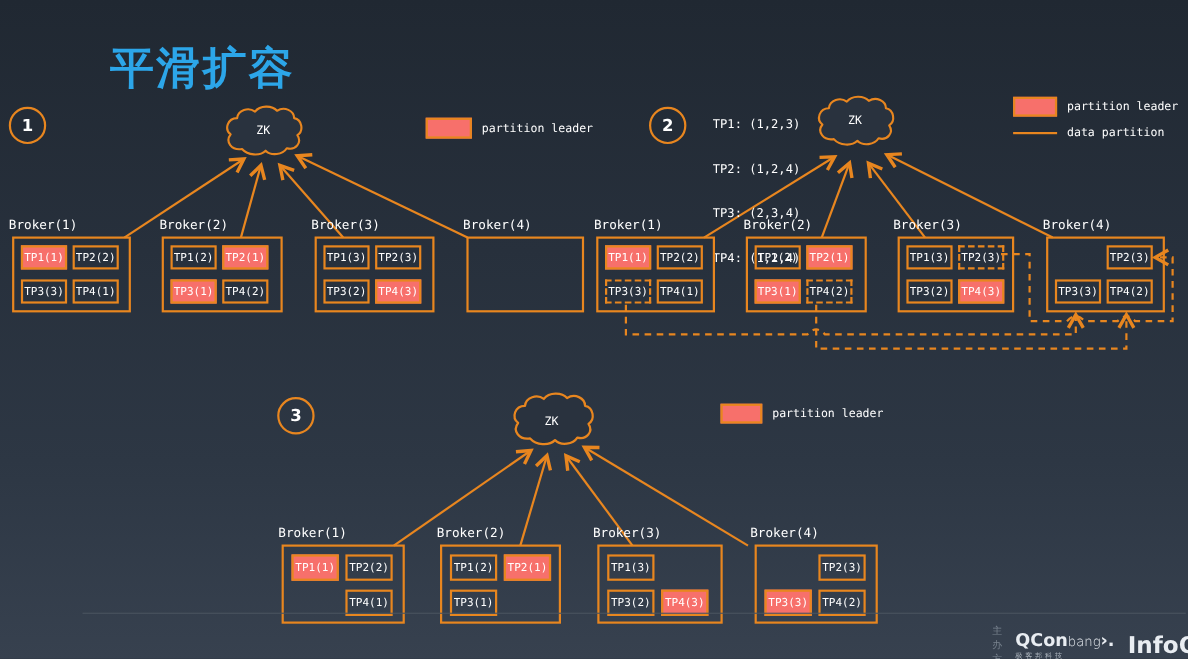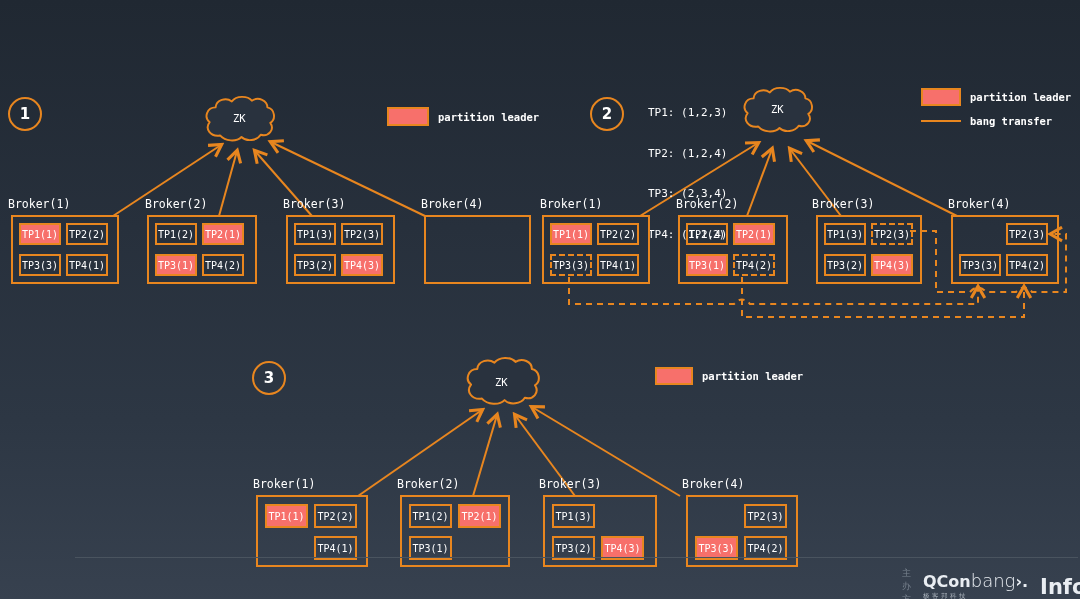--- a/index.html
+++ b/index.html
@@ -25,32 +25,32 @@
   .cell{position:absolute;width:42px;height:22px;border:2px solid #e8861f;box-sizing:border-box;
     display:flex;align-items:center;justify-content:center;font-size:10px;color:#fff;white-space:nowrap;}
   .cell.leader{background:#f7706b;}
   .cell.dashed{border-style:dashed;}
   .ca{left:6px;top:6px}.cb{left:53px;top:6px}.cc{left:6px;top:37px}.cd{left:53px;top:37px}
   .s3 .cell{width:43px;height:24px;}
   .s3 .ca{left:7px;top:7px}.s3 .cb{left:56px;top:7px}.s3 .cc{left:7px;top:39px}.s3 .cd{left:56px;top:39px}
   
   .legend-row{display:flex;align-items:center;gap:9px;}
   .swatch{width:42px;height:19px;background:#f7706b;border:2px solid #e8861f;box-sizing:border-box;}
-  .legend-text{font-size:10.5px;color:#fff;white-space:nowrap;font-weight:bold;}
+  .legend-text{font-size:10.5px;color:#fff;white-space:nowrap;}
   .legend-line{width:40px;height:0;border-top:2px solid #e8861f;}
   
   .assign{font-size:11px;line-height:13.5px;color:#fff;white-space:pre;}
   
   .divider{height:1px;background:#4a545f;}
   .qcon{display:flex;align-items:center;gap:8px;}
   .qcon-text{font-family:"DejaVu Sans", sans-serif;font-size:27px;font-weight:800;color:#e9edf2;letter-spacing:-0.5px;}
   .host{font-family:"DejaVu Sans", sans-serif;font-size:9px;color:#79838f;}
   .gb{font-family:"DejaVu Sans", sans-serif;color:#e9edf2;line-height:1;}
   .gb .b{font-size:16px;font-weight:800;}
-  .gb .l{font-size:18px;font-weight:300;}
+  .gb .l{font-size:12px;font-weight:300;}
   .gb-sub{font-family:"DejaVu Sans", sans-serif;font-size:6.5px;color:#aab2bb;letter-spacing:2.5px;margin-top:1px;}
   .infoq{font-family:"DejaVu Sans", sans-serif;font-size:21px;font-weight:800;color:#e9edf2;}
   .footer-right{display:flex;align-items:center;gap:12px;}
 </style>
 </head>
 <body>
 
 <div class="slide">
 
   <svg class="abs" style="left:0;top:0" width="1080" height="599" viewBox="0 0 1080 599">
@@ -96,38 +96,39 @@
       <line x1="680" y1="496" x2="532" y2="407" marker-end="url(#ah)"></line>
     </g>
 
     <g stroke="#e8861f" stroke-width="2" fill="none" stroke-dasharray="6 5">
       <path d="M569,277 L569,304 L734,304 Q742,295 750,304 L978,304 L978,287" marker-end="url(#ah)"></path>
       <path d="M742,277 L742,317 L1024,317 L1024,287" marker-end="url(#ah)"></path>
       <path d="M910,231 L936,231 L936,292 L970,292 Q978,283 986,292 L1016,292 Q1024,283 1032,292 L1066,292 L1066,234 L1051,234" marker-end="url(#ah)"></path>
     </g>
   </svg>
 
+  <div class="abs title" style="left:100px;top:34px">平滑扩容</div>
 
   <div class="abs numcircle" style="left:8px;top:97px">1</div>
   <div class="abs numcircle" style="left:590px;top:97px">2</div>
   <div class="abs numcircle" style="left:252px;top:361px">3</div>
 
   <div class="abs legend-row" style="left:387px;top:107px">
     <div class="swatch"></div>
     <div class="legend-text">partition leader</div>
   </div>
 
   <div class="abs" style="left:921px;top:88px">
     <div class="legend-row">
       <div class="swatch" style="width:40px;height:18px"></div>
       <div class="legend-text">partition leader</div>
     </div>
     <div class="legend-row" style="margin-top:9px">
       <div class="legend-line"></div>
-      <div class="legend-text">bang transfer</div>
+      <div class="legend-text">data partition</div>
     </div>
   </div>
 
   <div class="abs legend-row" style="left:655px;top:367px">
     <div class="swatch" style="width:38px;height:18px"></div>
     <div class="legend-text">partition leader</div>
   </div>
 
   <div class="abs assign" style="left:648px;top:79px">
     <div>TP1: (1,2,3)</div>

